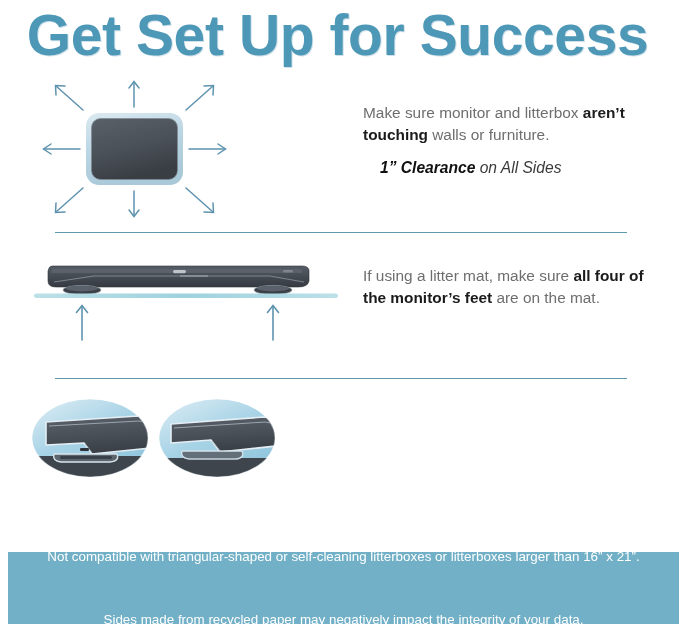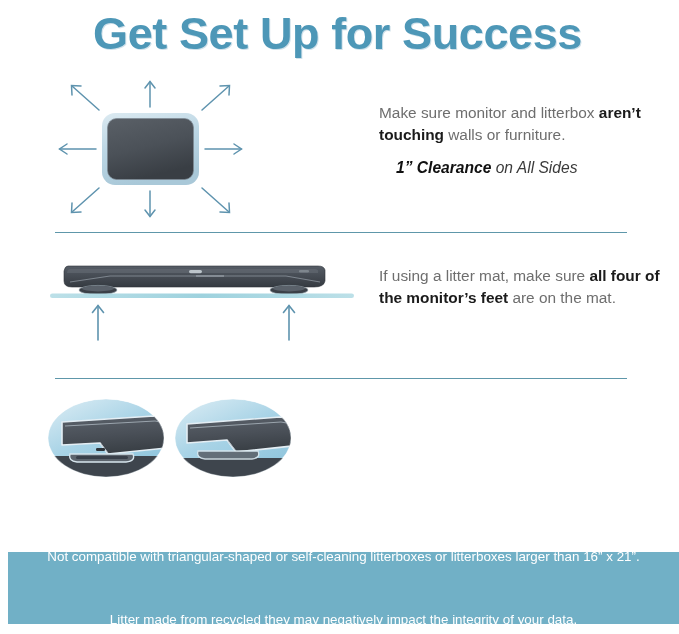--- a/index.html
+++ b/index.html
@@ -13,33 +13,33 @@
   .page {
     position: relative;
     width: 679px;
     height: 634px;
     background: #ffffff;
   }
 
   
   .title {
     position: absolute;
-    left: 0; top: 8px;
+    left: 0; top: 2px;
     width: 675px;
     text-align: center;
-    font-size: 45px;
+    font-size: 57px;
     font-weight: bold;
     letter-spacing: -0.4px;
     color: #4D97B7;
     text-shadow: 1px 1px 0 rgba(120,170,195,0.35);
     white-space: nowrap;
   }
 
   
-  .section { position: absolute; left: 16px; width: 659px; }
+  .section { position: absolute; left: 0; width: 659px; }
   .sec1 { top: 72px; height: 155px; }
   .sec2 { top: 240px; height: 135px; }
   .sec3 { top: 388px; height: 150px; }
 
   .divider {
     position: absolute;
     left: 55px;
     width: 572px;
     height: 1px;
     background: #5E97AA;
@@ -268,16 +268,16 @@
           <path d="M 152 63 Q 150 70 159 71 L 206 71 Q 215 70 212 63 Z" fill="#5C646D" stroke="#D8E6EE" stroke-width="1.3" opacity="0.9"></path>
         </g>
         <ellipse cx="187" cy="50" rx="58" ry="39" fill="none" stroke="#ffffff" stroke-width="0.8" opacity="0.5"></ellipse>
       </svg>
     </div>
 
   </div>
 
   <div class="banner">
     <span>Not compatible with triangular-shaped or self-cleaning litterboxes or litterboxes larger than 16” x 21”.</span>
-    <span>Litter made from recycled they may negatively impact the integrity of your data.</span>
+    <span>Sides made from recycled paper may negatively impact the integrity of your data.</span>
   </div>
 
 </div>
 
 </body></html>

